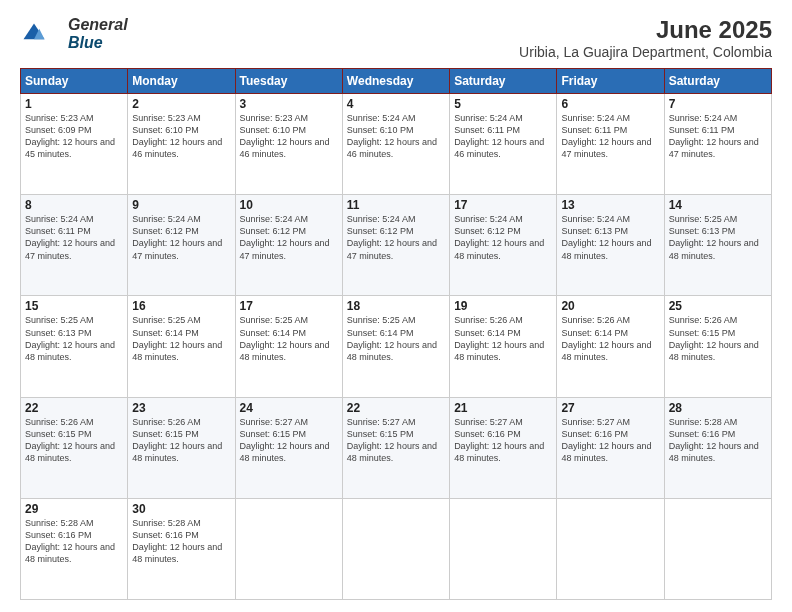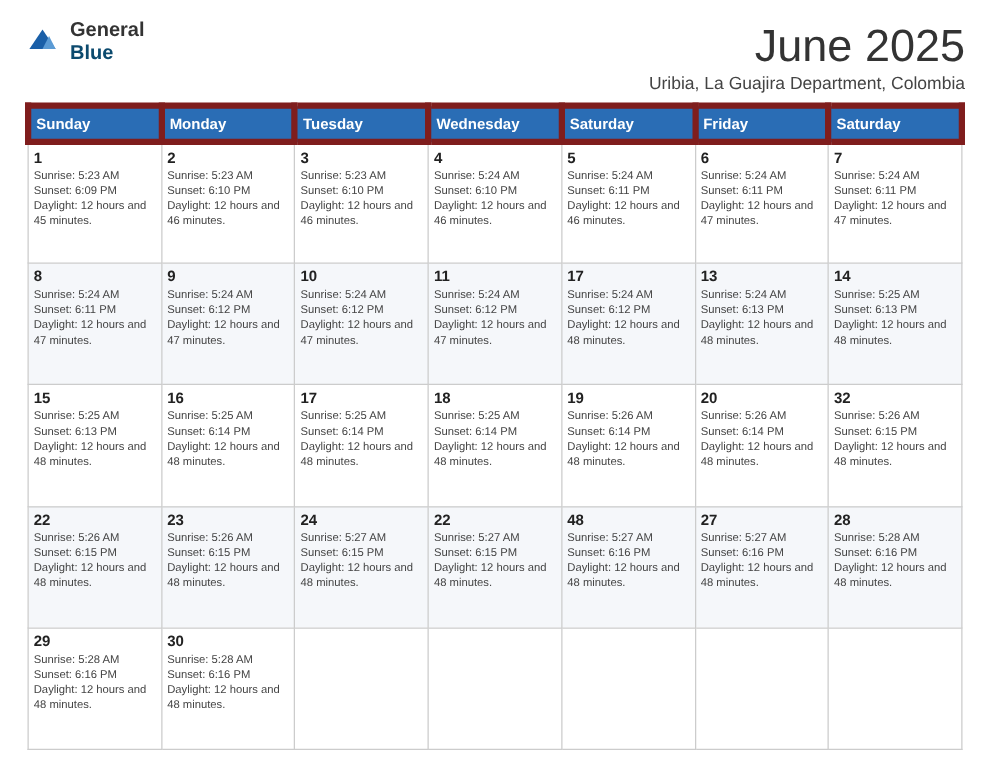--- a/index.html
+++ b/index.html
@@ -19,21 +19,22 @@
     }
     .header {
       display: flex;
       justify-content: space-between;
       align-items: flex-start;
       margin-bottom: 8px;
     }
     .logo {
       display: flex;
       align-items: center;
-      gap: 8px;
+      gap: 20px;
+      font-style: italic;
     }
     .logo-text {
       display: flex;
       flex-direction: column;
       line-height: 1.1;
     }
     .logo-general {
       font-size: 16px;
       font-weight: bold;
       color: #333;
@@ -44,42 +45,42 @@
       color: #0c4a6e;
     }
     .logo-icon {
       width: 28px;
       height: 28px;
     }
     .title-block {
       text-align: right;
     }
     .month-title {
-      font-size: 36px;
-      font-weight: normal;
+      font-size: 24px;
+      font-weight: bold;
       color: #333;
     }
     .subtitle {
       font-size: 14px;
       color: #444;
     }
     .calendar {
       flex: 1;
       border: 1px solid #ccc;
       border-collapse: collapse;
       width: 100%;
       table-layout: fixed;
     }
     .calendar th {
       background-color: #2a6db5;
       color: #fff;
       font-size: 12px;
       font-weight: bold;
       padding: 5px 4px;
-      border: 5px solid #7f1d1d;
+      border: 1px solid #7f1d1d;
       text-align: left;
     }
     .calendar td {
       border: 1px solid #ccc;
       padding: 3px 4px;
       vertical-align: top;
       font-size: 9.5px;
       color: #333;
       background: #fff;
       height: 80px;
@@ -176,33 +177,33 @@
           <td><span class="day-num">16</span>
         <span class="day-info">Sunrise: 5:25 AM<br>Sunset: 6:14 PM<br>Daylight: 12 hours and 48 minutes.</span></td>
           <td><span class="day-num">17</span>
         <span class="day-info">Sunrise: 5:25 AM<br>Sunset: 6:14 PM<br>Daylight: 12 hours and 48 minutes.</span></td>
           <td><span class="day-num">18</span>
         <span class="day-info">Sunrise: 5:25 AM<br>Sunset: 6:14 PM<br>Daylight: 12 hours and 48 minutes.</span></td>
           <td><span class="day-num">19</span>
         <span class="day-info">Sunrise: 5:26 AM<br>Sunset: 6:14 PM<br>Daylight: 12 hours and 48 minutes.</span></td>
           <td><span class="day-num">20</span>
         <span class="day-info">Sunrise: 5:26 AM<br>Sunset: 6:14 PM<br>Daylight: 12 hours and 48 minutes.</span></td>
-          <td><span class="day-num">32</span>
+          <td><span class="day-num">25</span>
         <span class="day-info">Sunrise: 5:26 AM<br>Sunset: 6:15 PM<br>Daylight: 12 hours and 48 minutes.</span></td>
         </tr>
         <tr>
           <td><span class="day-num">22</span>
         <span class="day-info">Sunrise: 5:26 AM<br>Sunset: 6:15 PM<br>Daylight: 12 hours and 48 minutes.</span></td>
           <td><span class="day-num">23</span>
         <span class="day-info">Sunrise: 5:26 AM<br>Sunset: 6:15 PM<br>Daylight: 12 hours and 48 minutes.</span></td>
           <td><span class="day-num">24</span>
         <span class="day-info">Sunrise: 5:27 AM<br>Sunset: 6:15 PM<br>Daylight: 12 hours and 48 minutes.</span></td>
           <td><span class="day-num">22</span>
         <span class="day-info">Sunrise: 5:27 AM<br>Sunset: 6:15 PM<br>Daylight: 12 hours and 48 minutes.</span></td>
-          <td><span class="day-num">48</span>
+          <td><span class="day-num">21</span>
         <span class="day-info">Sunrise: 5:27 AM<br>Sunset: 6:16 PM<br>Daylight: 12 hours and 48 minutes.</span></td>
           <td><span class="day-num">27</span>
         <span class="day-info">Sunrise: 5:27 AM<br>Sunset: 6:16 PM<br>Daylight: 12 hours and 48 minutes.</span></td>
           <td><span class="day-num">28</span>
         <span class="day-info">Sunrise: 5:28 AM<br>Sunset: 6:16 PM<br>Daylight: 12 hours and 48 minutes.</span></td>
         </tr>
         <tr>
           <td><span class="day-num">29</span>
         <span class="day-info">Sunrise: 5:28 AM<br>Sunset: 6:16 PM<br>Daylight: 12 hours and 48 minutes.</span></td>
           <td><span class="day-num">30</span>

